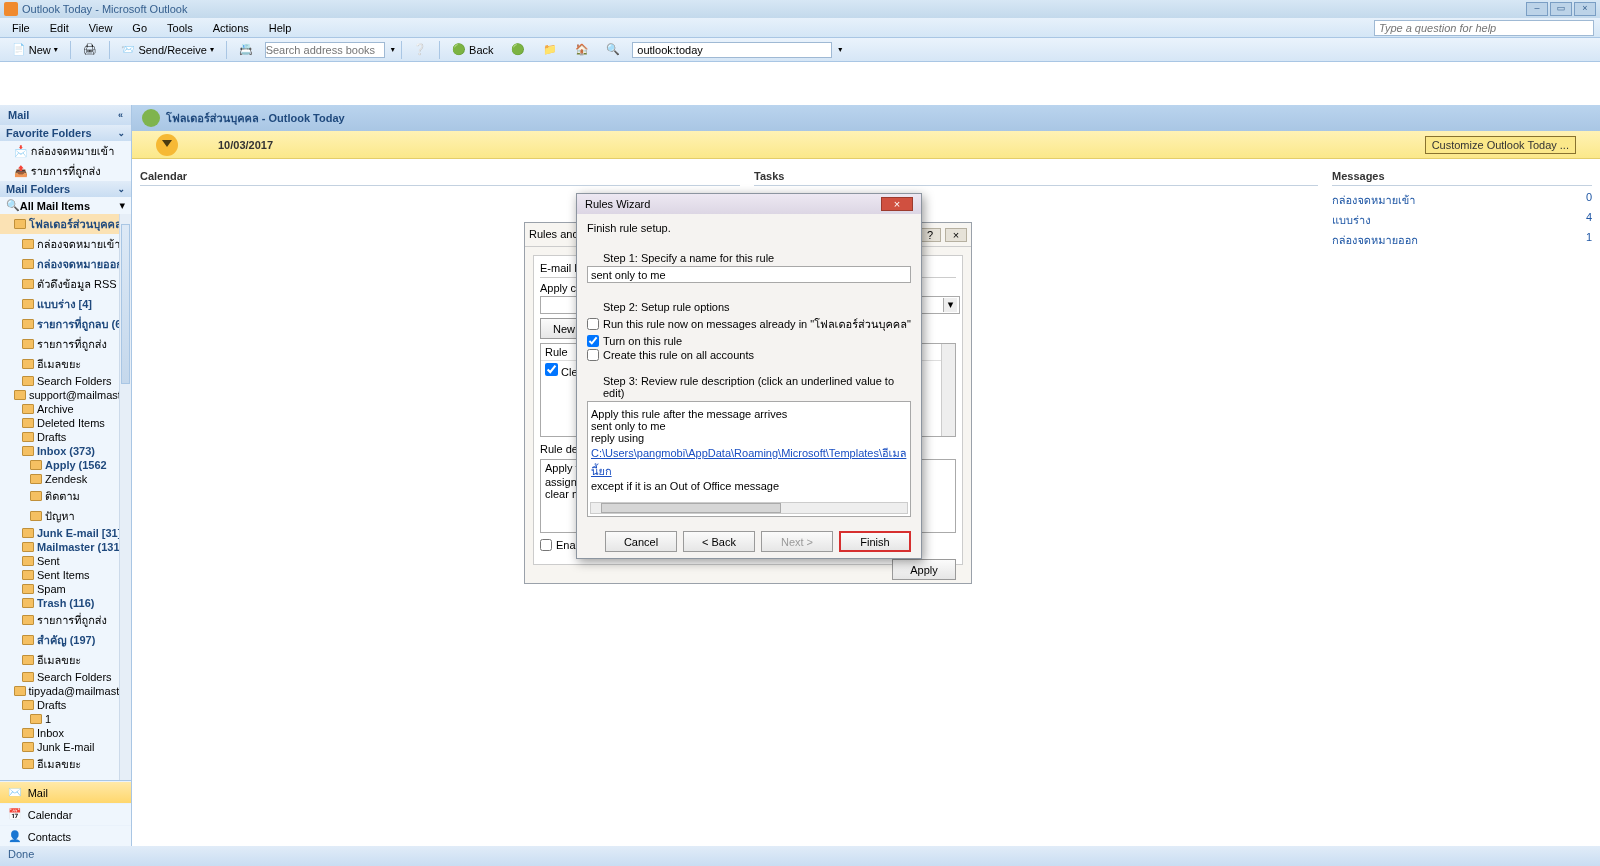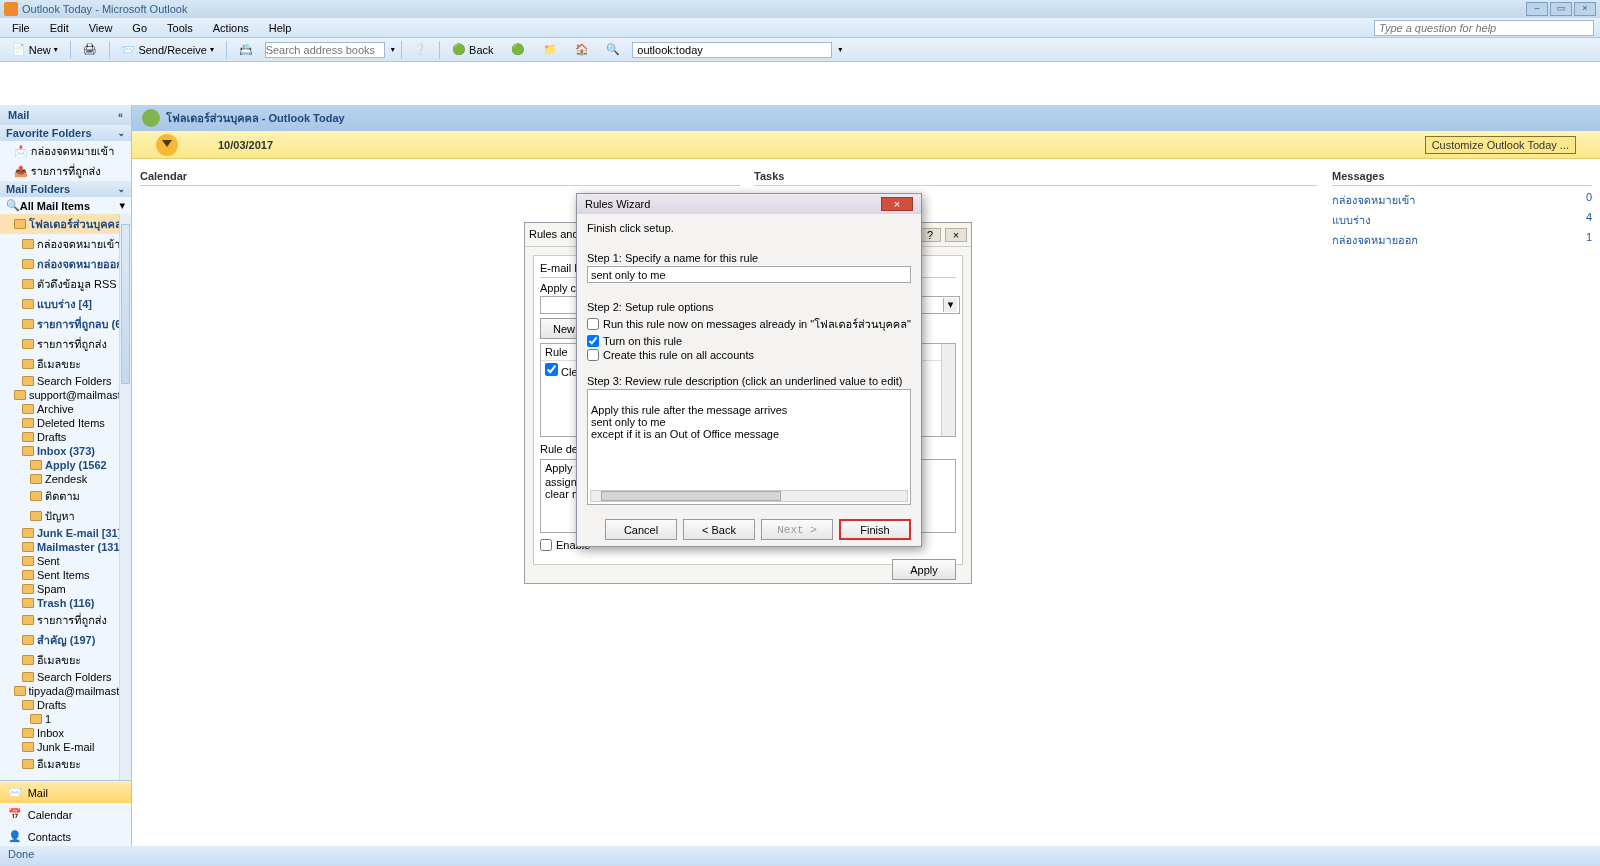--- a/index.html
+++ b/index.html
@@ -65,29 +65,29 @@
 .msgrow .num { color: #1f57a5; }
 
 
 .status { position: absolute; left: 0; right: 0; bottom: 0; height: 20px; background: linear-gradient(#e1ecf8,#c9ddf2); padding: 2px 8px; color: #355f8e; }
 
 
 .dialog { position: absolute; background: #f5f3f1; border: 1px solid #8c95a0; box-shadow: 2px 3px 10px rgba(0,0,0,0.4); }
 .dialog .dtitle { height: 20px; background: linear-gradient(#ede8f2,#dcd6e4); padding: 2px 8px; display: flex; align-items: center; }
 .dialog .dtitle .x { margin-left: auto; width: 32px; height: 14px; background: #d05040; color: #fff; text-align: center; line-height: 12px; border: 1px solid #9c3a2e; }
 .dialog .body { padding: 8px 10px; }
-.dialog label { display: block; margin: 4px 0 2px; }
+.dialog label { display: block; margin: 4px 16px 2px; }
 .dialog input[type=text] { width: 100%; border: 1px solid #a8a8a8; padding: 1px 3px; height: 17px; background:#fff;}
-.dialog textarea, .dialog .desc { width: 100%; height: 116px; border: 1px solid #a8a8a8; background: #fff; padding: 14px 3px; overflow: auto; }
+.dialog textarea, .dialog .desc { width: 100%; height: 116px; border: 1px solid #a8a8a8; background: #fff; padding: 6px 3px; overflow: auto; }
 .dialog .desc { height: 116px; position:relative;}
 .dialog .hscroll { position:absolute;left:2px;right:2px;bottom:2px;height:12px;background:#eee;border:1px solid #ccc;}
 .dialog .hscroll .t{position:absolute;left:10px;width:180px;top:0;bottom:0;background:#d6d6d6;border:1px solid #aaa;}
 .dialog .btns { display: flex; justify-content: flex-end; gap: 6px; padding: 6px 10px; }
 .dialog button { width: 72px; height: 21px; background: linear-gradient(#fbfbfb,#e6e6e6); border: 1px solid #9a9a9a; }
-.dialog button:disabled { color: #9a9a9a; font-family: Liberation Mono, monospace; }
+.dialog button:disabled { color: #9a9a9a; }
 .dialog button.highlight { border: 2px solid #d62f2f; }
 .chk { display: flex; align-items: center; gap: 4px; margin: 2px 0; }
 .chk input { width: 12px; height: 12px; }
 .linkblue { color: #1a4fc2; text-decoration: underline; }
 
 
 .backdlg { position:absolute; background:#f7f5f1; border:1px solid #9aa1aa; }
 .backdlg .strip { height:24px; border-bottom:1px solid #ccc; display:flex; justify-content:flex-end; align-items:center; padding:0 4px; gap:4px;}
 .backdlg .strip span{width:22px;height:14px;background:#e6e2d8;border:1px solid #b6b0a0;text-align:center;line-height:12px;}
 .backdlg .content{padding:8px;}
@@ -401,21 +401,21 @@
     </div>
   </div>
 </div>
 
 <div class="dialog" style="left:576px;top:193px;width:346px;">
   <div class="dtitle">
     <span>Rules Wizard</span>
     <div class="x">×</div>
   </div>
   <div class="body">
-    <div style="margin-bottom:18px">Finish click setup.</div>
+    <div style="margin-bottom:18px">Finish rule setup.</div>
 
     <label>Step 1: Specify a name for this rule</label>
     <input type="text" value="sent only to me" style="">
 
     <label style="margin-top:18px">Step 2: Setup rule options</label>
     <div class="chk">
         <input type="checkbox" style="">
         <span>Run this rule now on messages already in "โฟลเดอร์ส่วนบุคคล"</span>
       </div>
     <div class="chk">
@@ -424,20 +424,21 @@
       </div>
     <div class="chk">
         <input type="checkbox" style="">
         <span>Create this rule on all accounts</span>
       </div>
 
     <label style="margin-top:14px">Step 3: Review rule description (click an underlined value to edit)</label>
     <div class="desc">
       <div>Apply this rule after the message arrives</div>
       <div>sent only to me</div>
+      <div><span>reply using </span><span class="linkblue">C:\Users\pangmobi\AppData\Roaming\Microsoft\Templates\อีเมลนี้ยก</span></div>
       <div>except if it is an Out of Office message</div>
       <div class="hscroll">
           <div class="t"></div>
         </div>
     </div>
   </div>
   <div class="btns">
     <button>Cancel</button>
     <button>&lt; Back</button>
     <button disabled="">Next &gt;</button>

